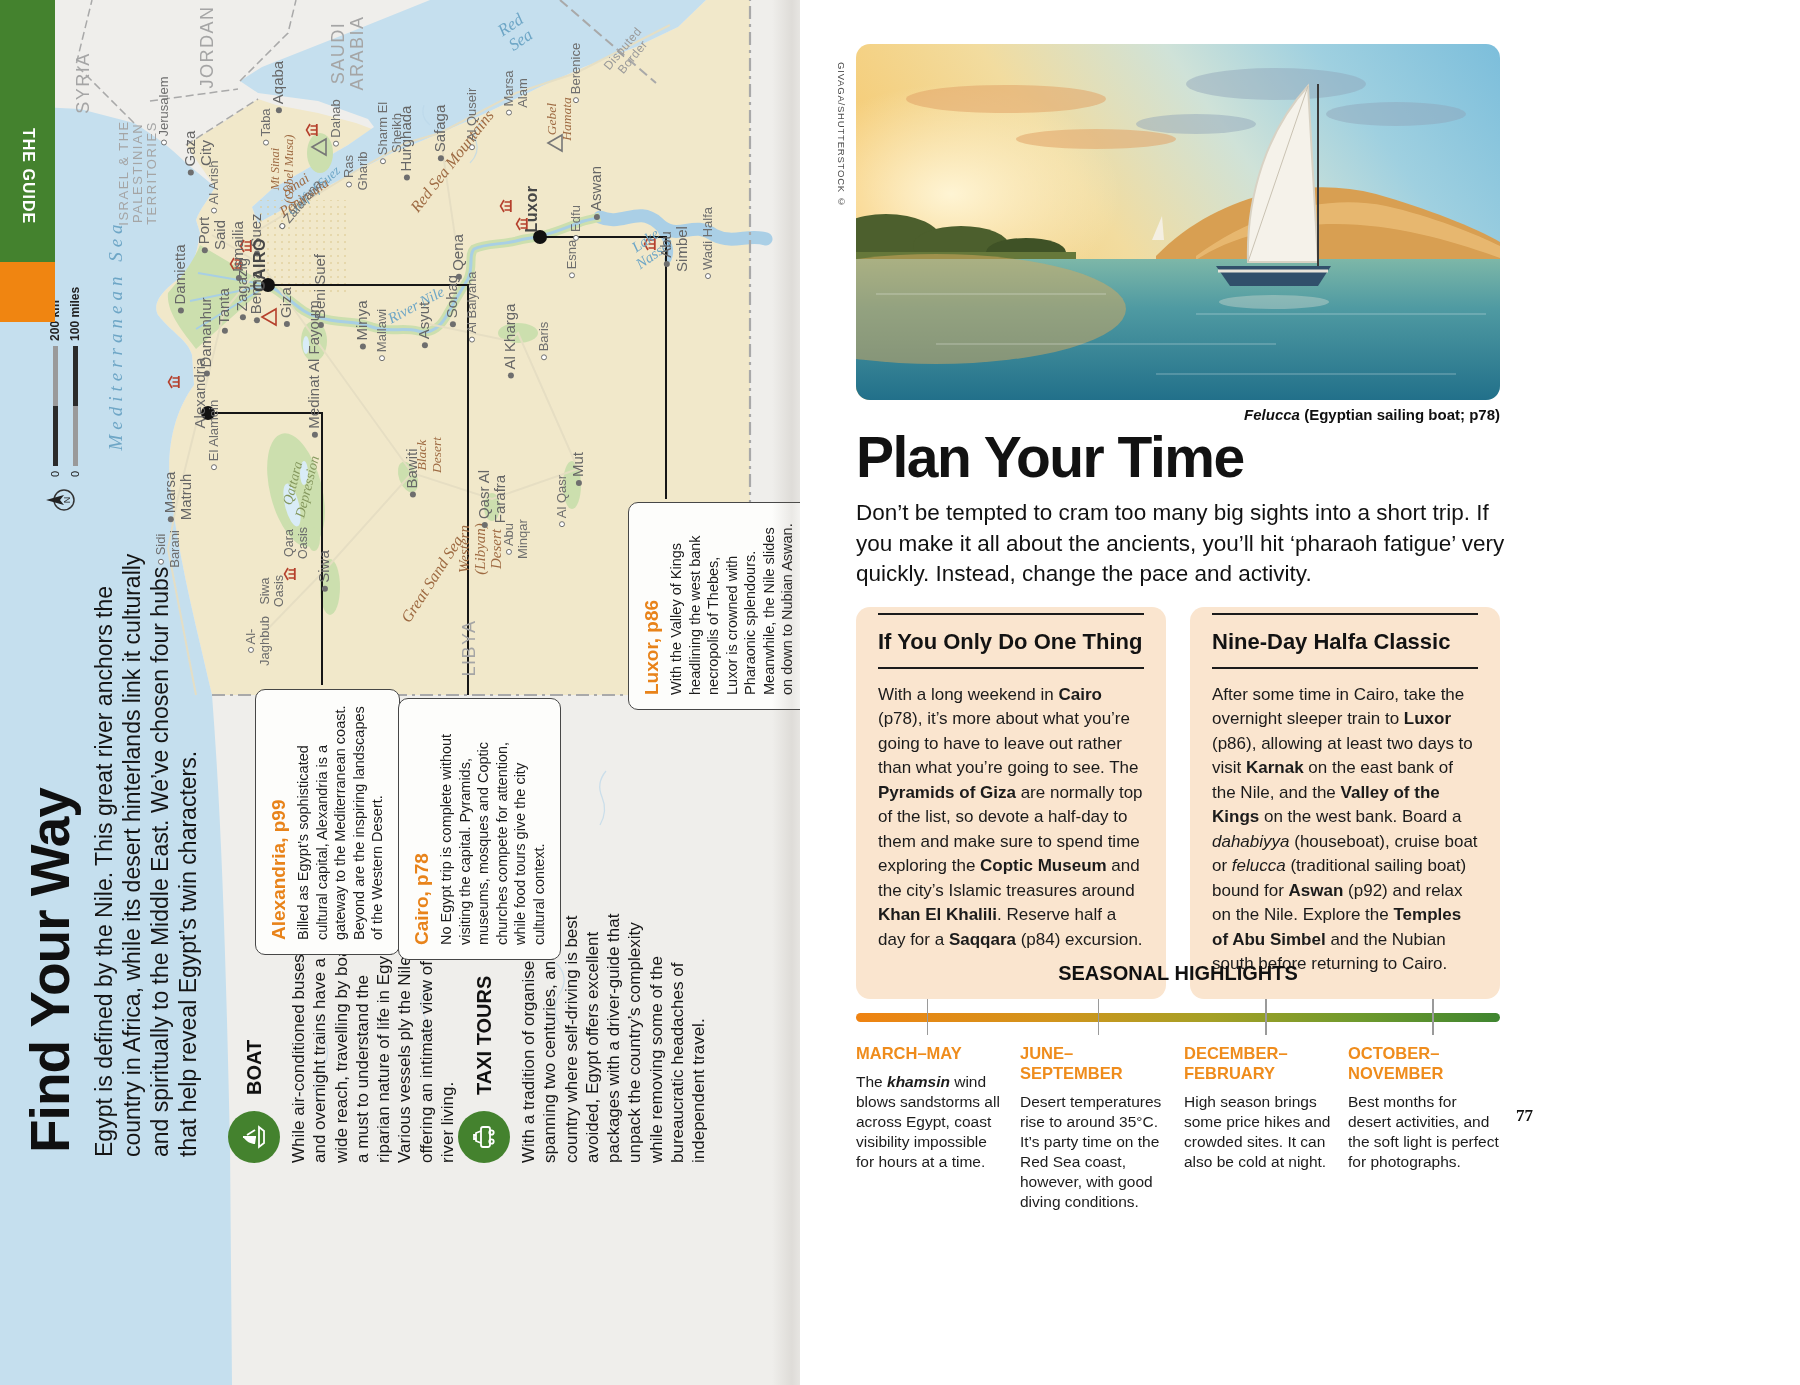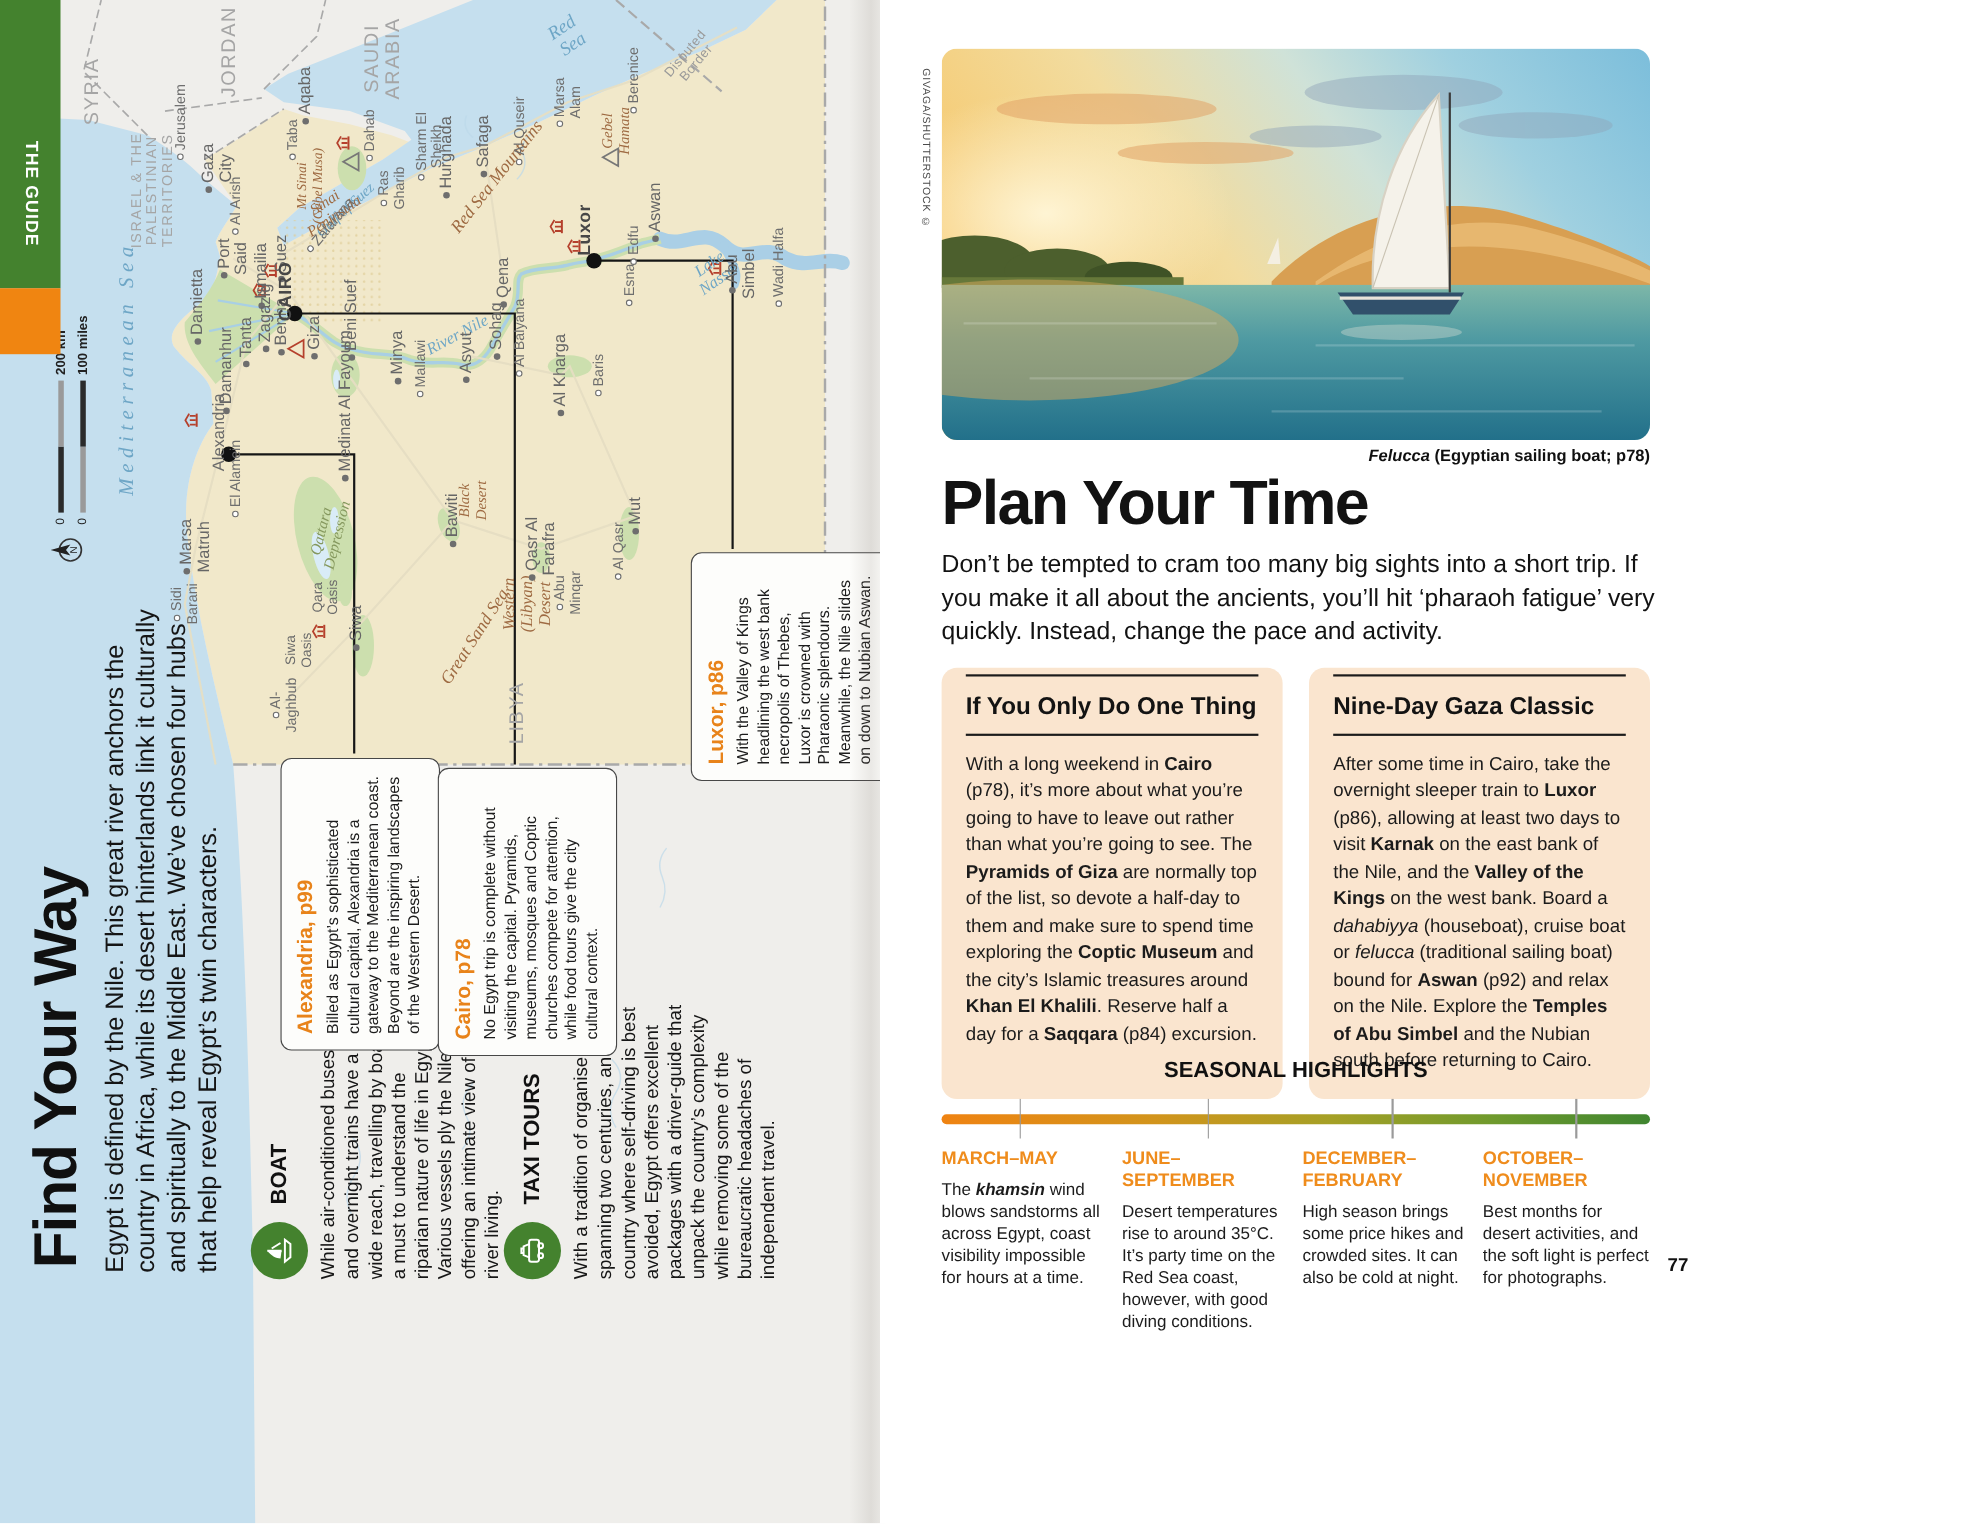--- a/index.html
+++ b/index.html
@@ -74,21 +74,21 @@
   #seasonal-title{position:absolute;left:56px;top:962px;width:644px;text-align:center;margin:0;
       font-size:20px;font-weight:bold;color:#111;}
   #seasonbar{position:absolute;left:56px;top:998px;width:644px;height:38px;}
   #seasonbar .bar{position:absolute;left:0;top:15px;width:644px;height:9px;border-radius:5px;
       background:linear-gradient(to right,#ef8312 0%,#d2941c 30%,#a5a026 55%,#6f9a2d 78%,#3f8530 100%);}
   #seasonbar .tick{position:absolute;top:1px;width:1.6px;height:36px;background:#9a9a9a;}
   #seasons{position:absolute;left:56px;top:1044px;width:644px;display:flex;gap:12px;}
   .season{flex:1;}
   .season h4{margin:0 0 8px;font-size:16.5px;color:#ef8c1c;line-height:1.2;}
   .season p{margin:0;font-size:15.5px;line-height:1.3;color:#1c1c1c;}
-  #pageno{position:absolute;left:716px;top:1140px;font-size:17px;font-weight:bold;color:#111;}
+  #pageno{position:absolute;left:716px;top:1106px;font-size:17px;font-weight:bold;color:#111;font-family:Liberation Serif, serif;}
 </style>
 </head>
 <body>
 
 <div id="stage">
 
   <div id="left-page">
     <div id="landscape">
 
       <svg id="map-svg" width="1385" height="800" viewBox="0 0 1385 800">
@@ -442,21 +442,21 @@
 
     <h2 id="pyt-title">Plan Your Time</h2>
     <p id="pyt-intro">Don’t be tempted to cram too many big sights into a short trip. If you make it all about the ancients, you’ll hit ‘pharaoh fatigue’ very quickly. Instead, change the pace and activity.</p>
 
     <div id="boxes">
       <div class="pbox">
         <h3>If You Only Do One Thing</h3>
         <p><span>With a long weekend in </span><span class="b">Cairo</span><span> (p78), it’s more about what you’re going to have to leave out rather than what you’re going to see. The </span><span class="b">Pyramids of Giza</span><span> are normally top of the list, so devote a half-day to them and make sure to spend time exploring the </span><span class="b">Coptic Museum</span><span> and the city’s Islamic treasures around </span><span class="b">Khan El Khalili</span><span>. Reserve half a day for a </span><span class="b">Saqqara</span><span> (p84) excursion.</span></p>
       </div>
       <div class="pbox">
-        <h3>Nine-Day Gaza Classic</h3>
+        <h3>Nine-Day Halfa Classic</h3>
         <p><span>After some time in Cairo, take the overnight sleeper train to </span><span class="b">Luxor</span><span> (p86), allowing at least two days to visit </span><span class="b">Karnak</span><span> on the east bank of the Nile, and the </span><span class="b">Valley of the Kings</span><span> on the west bank. Board a </span><span class="i">dahabiyya</span><span> (houseboat), cruise boat or </span><span class="i">felucca</span><span> (traditional sailing boat) bound for </span><span class="b">Aswan</span><span> (p92) and relax on the Nile. Explore the </span><span class="b">Temples of Abu Simbel</span><span> and the Nubian south before returning to Cairo.</span></p>
       </div>
     </div>
 
     <h3 id="seasonal-title">SEASONAL HIGHLIGHTS</h3>
 
     <div id="seasonbar">
       <div class="bar"></div>
       <span class="tick" style="left:11%"></span>
       <span class="tick" style="left:37.5%"></span>

